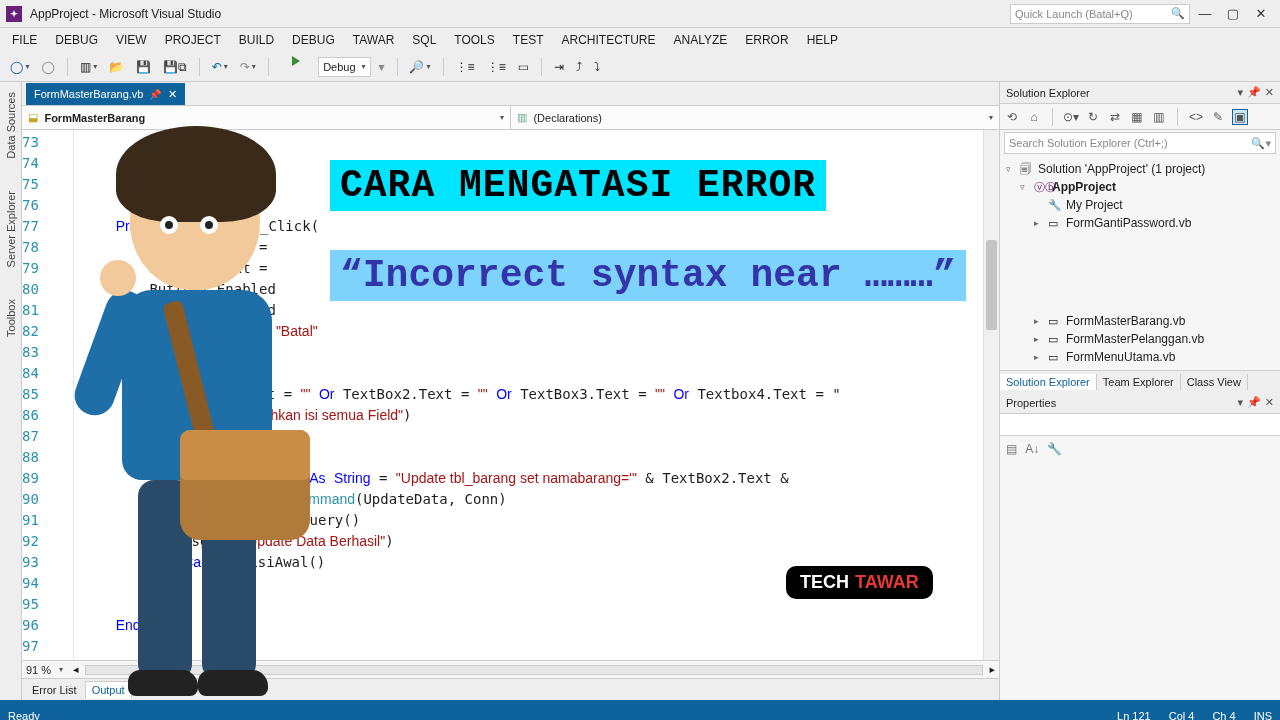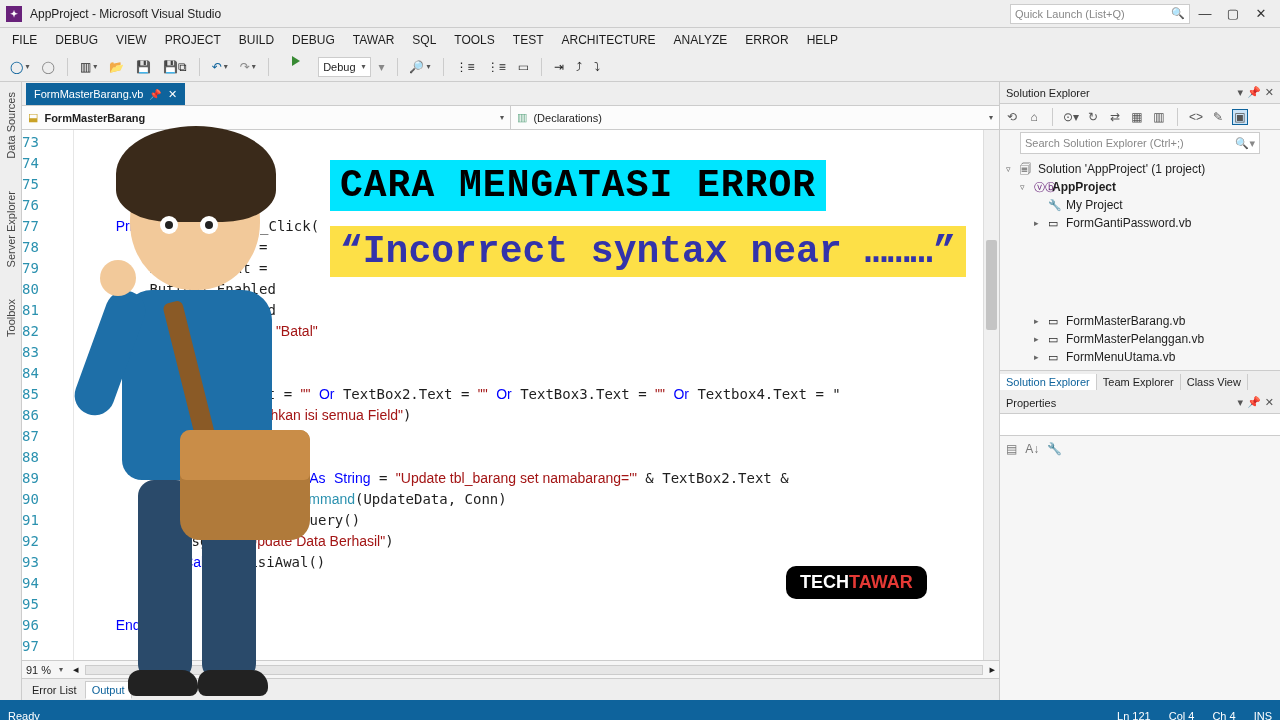--- a/index.html
+++ b/index.html
@@ -38,39 +38,39 @@
 .typ { color:#2b91af; }
 .zoom-row { height:18px; border-top:1px solid #ccc; display:flex; align-items:center; font-size:11px; padding:0 4px; background:#f6f6f6; gap:6px; }
 .bottom-tabs { height:22px; border-top:1px solid #ccc; display:flex; align-items:center; padding:0 4px; gap:2px; background:#eee; font-size:11px; }
 .bottom-tabs span { padding:2px 6px; }
 .bottom-tabs .active { background:#fff; border:1px solid #ccc; border-bottom:1px solid #fff; color:#0e639c; }
 .right-pane { width:280px; display:flex; flex-direction:column; background:#f6f6f6; }
 .panel-hdr { height:22px; background:#eee; border-bottom:1px solid #ccc; display:flex; align-items:center; padding:0 6px; font-size:11px; justify-content:space-between; }
 .panel-hdr .pins { display:flex; gap:4px; font-size:11px; color:#555; }
 .sol-toolbar { height:26px; display:flex; align-items:center; padding:0 4px; gap:6px; border-bottom:1px solid #ccc; }
 .sol-toolbar .icon { width:16px; height:16px; display:flex; align-items:center; justify-content:center; font-size:12px; color:#555; }
-.sol-search { height:22px; margin:2px 20px; border:1px solid #ccc; background:#fff; display:flex; align-items:center; padding:0 4px; font-size:11px; color:#888; justify-content:space-between; }
+.sol-search { height:22px; margin:2px 4px; border:1px solid #ccc; background:#fff; display:flex; align-items:center; padding:0 4px; font-size:11px; color:#888; justify-content:space-between; }
 .tree { flex:0 0 auto; padding:4px 6px; font-size:12px; line-height:18px; overflow:hidden; }
 .tree-row { display:flex; align-items:center; gap:4px; white-space:nowrap; }
 .tree-row .tw { width:10px; font-size:9px; color:#666; }
 .tree-row .ic { width:14px; font-size:11px; }
 .tree .ind1 { padding-left:14px; }
 .tree .ind2 { padding-left:28px; }
 .bold { font-weight:bold; }
 .sub-tabs { height:22px; border-top:1px solid #ccc; display:flex; align-items:center; font-size:11px; background:#eee; }
 .sub-tabs span { padding:2px 6px; border-right:1px solid #ccc; }
 .sub-tabs .active { background:#fff; color:#0e639c; }
 .props { flex:1; display:flex; flex-direction:column; }
 .props-tb { height:26px; display:flex; align-items:center; padding:0 6px; gap:8px; color:#777; }
 .statusbar { height:32px; background:#0e639c; color:#fff; display:flex; align-items:center; padding:0 8px; font-size:11px; justify-content:space-between; }
 .statusbar .right { display:flex; gap:18px; }
 
 .overlay1 { position:absolute; top:160px; left:330px; background:#00e5ff; color:#000; font-family:Consolas,"Courier New",monospace; font-weight:bold; font-size:38px; padding:4px 10px; letter-spacing:1px; }
-.overlay2 { position:absolute; top:226px; left:330px; background:#fde047; color:#3333aa; font-family:Consolas,"Courier New",monospace; font-weight:bold; font-size:38px; padding:4px 10px; }
-.brand { position:absolute; top:566px; left:786px; background:#000; color:#fff; border-radius:10px; padding:6px 14px; font-size:18px; font-weight:bold; font-family:Arial,sans-serif; display:flex; align-items:center; }
+.overlay2 { position:absolute; top:250px; left:330px; background:#7dd3fc; color:#3333aa; font-family:Consolas,"Courier New",monospace; font-weight:bold; font-size:38px; padding:4px 10px; }
+.brand { position:absolute; top:566px; left:786px; background:#000; color:#fff; border-radius:10px; padding:6px 14px; font-size:18px; font-weight:bold; font-family:Arial,sans-serif; display:flex; align-items:center; gap:6px; }
 .brand .red { color:#e53935; }
 
 .cartoon { position:absolute; top:130px; left:30px; width:280px; height:560px; pointer-events:none; }
 .cartoon .head { position:absolute; top:20px; left:100px; width:130px; height:140px; background:#f2c99a; border-radius:50% 50% 48% 48%; }
 .cartoon .hair { position:absolute; top:-4px; left:86px; width:160px; height:96px; background:#3a2a1a; border-radius:60% 60% 40% 40%; }
 .cartoon .eye { position:absolute; width:18px; height:18px; background:#fff; border-radius:50%; top:86px; }
 .cartoon .eye.l { left:130px; } .cartoon .eye.r { left:170px; }
 .cartoon .pupil { width:8px; height:8px; background:#222; border-radius:50%; position:absolute; top:5px; left:5px; }
 .cartoon .body { position:absolute; top:160px; left:92px; width:150px; height:190px; background:#1e6fa8; border-radius:30px 30px 20px 20px; }
 .cartoon .arm { position:absolute; top:158px; left:60px; width:40px; height:130px; background:#1e6fa8; border-radius:20px; transform:rotate(20deg); }
@@ -86,21 +86,21 @@
 .vscrollbar .thumb { position:absolute; left:2px; right:2px; top:110px; height:90px; background:#c4c4c4; border-radius:2px; }
 </style>
 </head>
 <body>
 
 <div class="titlebar">
   <div class="vs-icon">✦</div>
   <div class="title">AppProject - Microsoft Visual Studio</div>
   <div class="spacer"></div>
   <div class="quick">
-    <span>Quick Launch (List+Q)</span>
+    <span>Quick Launch (Batal+Q)</span>
     <span>🔍</span>
   </div>
   <div class="wbtn">—</div>
   <div class="wbtn">▢</div>
   <div class="wbtn">✕</div>
 </div>
 
 <div class="menubar">
   <span>FILE</span>
   <span>DEBUG</span>

